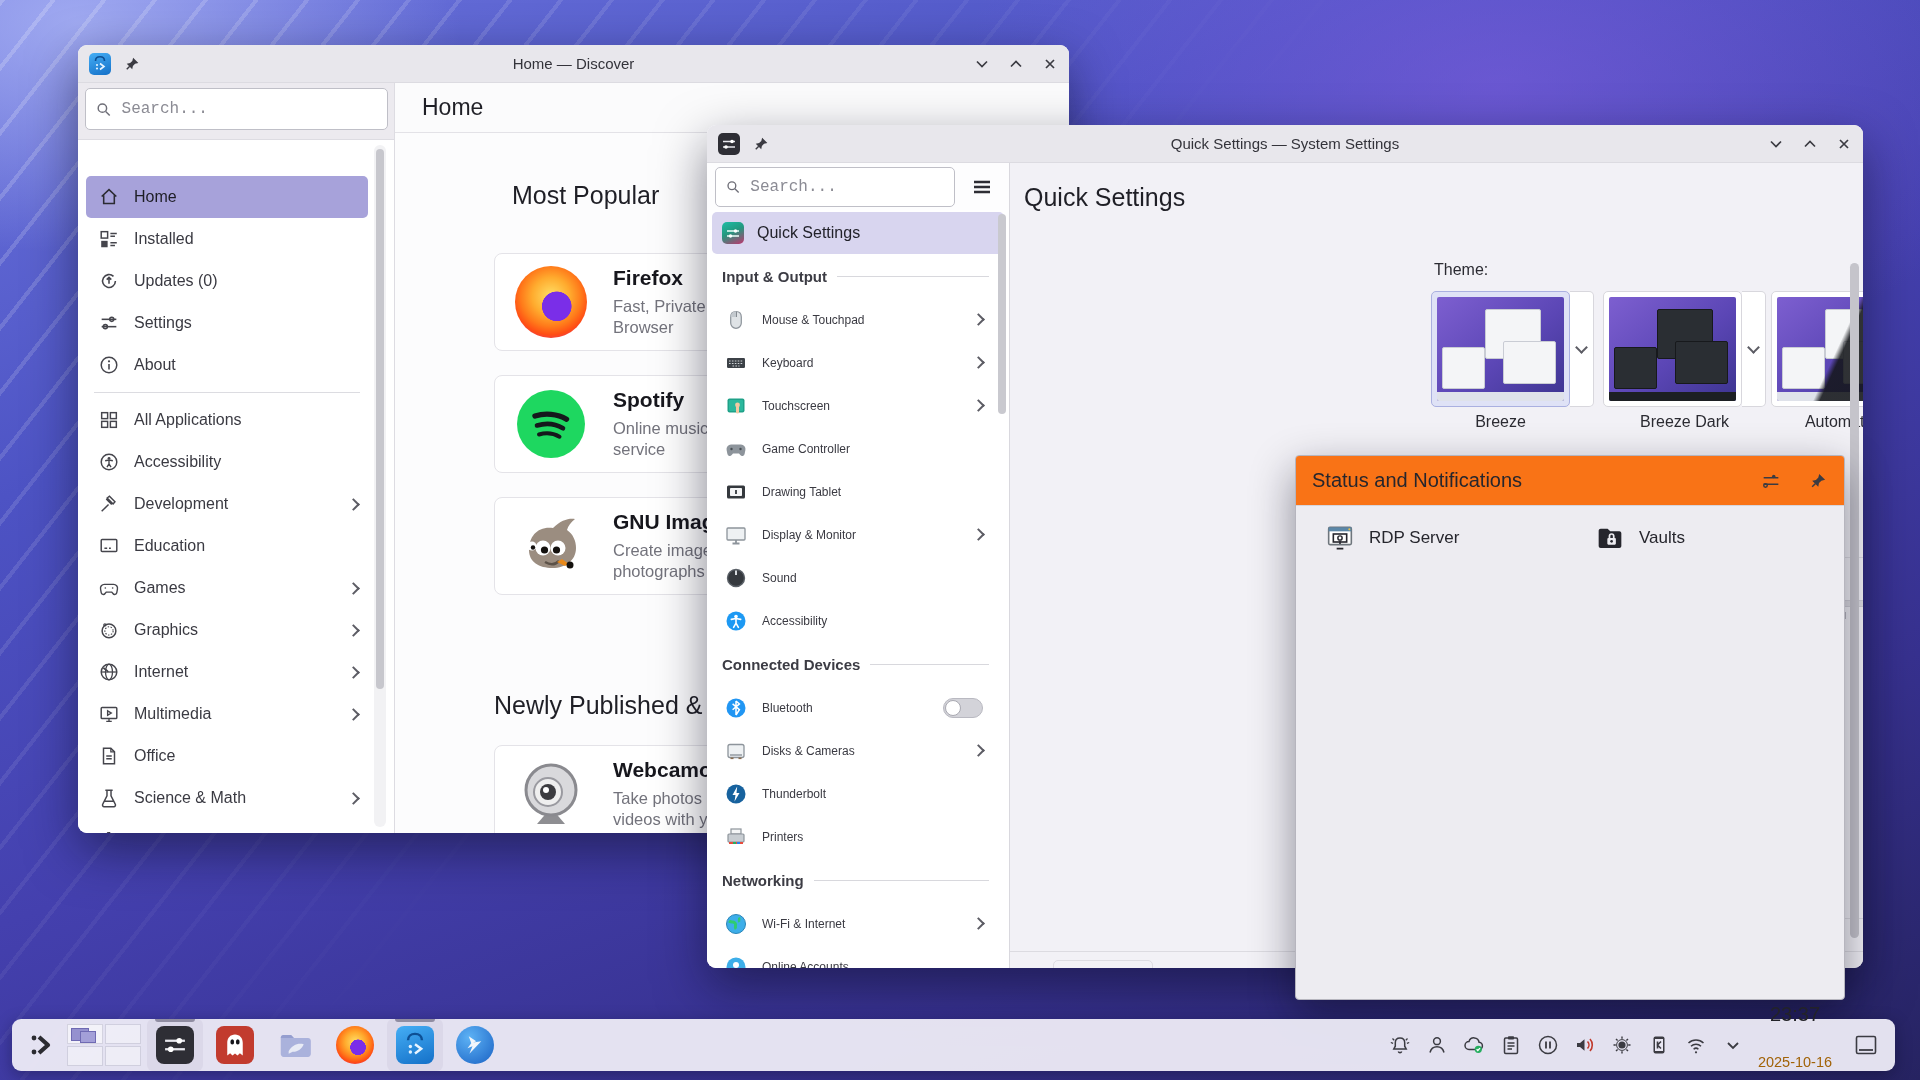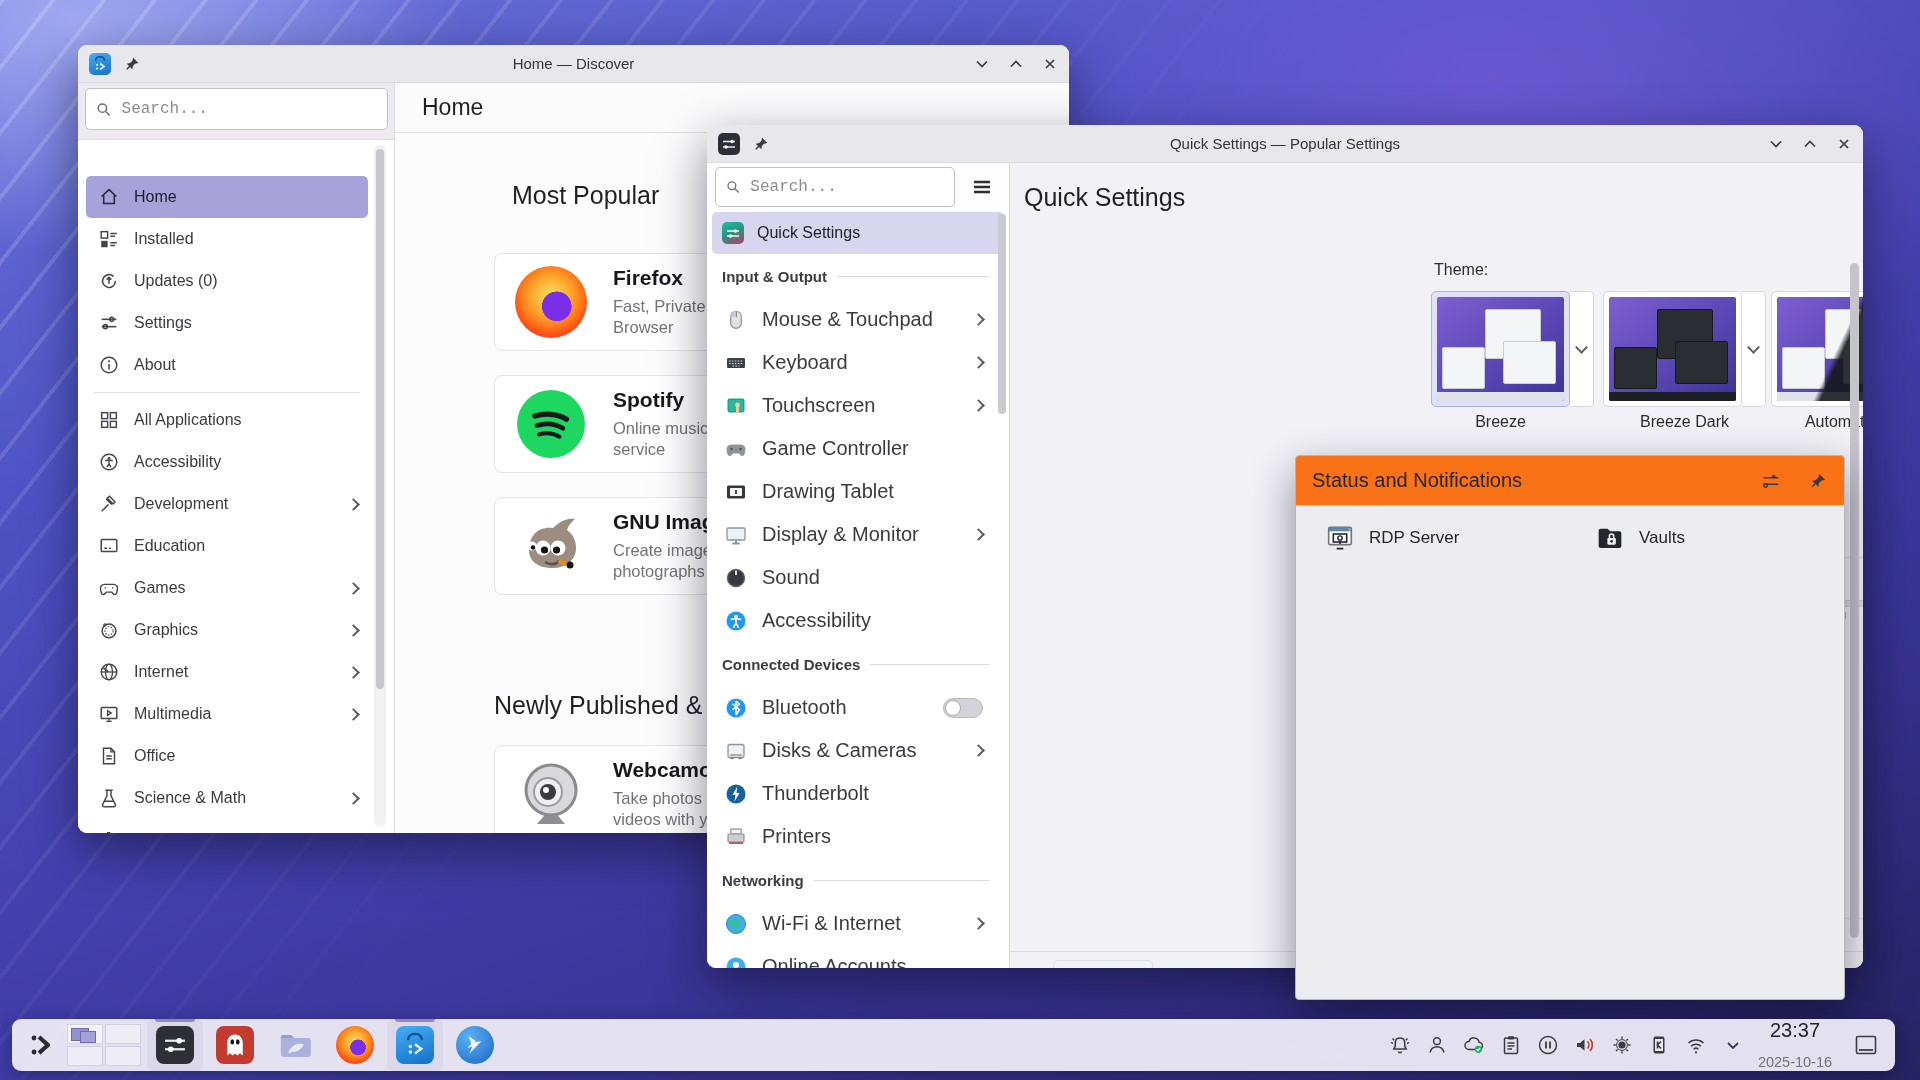--- a/index.html
+++ b/index.html
@@ -48,21 +48,21 @@
       radial-gradient(circle at 58% 56%, #7a2ee8 0 25%, rgba(0,0,0,0) 26%),
       radial-gradient(circle at 50% 42%, #ffe066 0%, #ffab2e 34%, #ff7a1a 55%, #ff4d14 70%, #e6326e 86%, #c32a97 100%);}
   
   .s-search{position:absolute;left:0;top:38px;width:302px;height:47px;background:#fdfdfe;display:flex;align-items:center;padding:0 8px;gap:8px;}
   .s-side{position:absolute;left:0;top:85px;bottom:0;width:302px;background:#fff;overflow:hidden;}
   .s-vdiv{position:absolute;left:302px;top:38px;bottom:0;width:1px;background:#d9d8de;}
   .s-sel{position:absolute;left:5px;top:2px;width:292px;height:42px;background:#d8d5ef;border-radius:5px;display:flex;align-items:center;gap:13px;padding:0 10px;font-size:16px;color:#22222a;}
   .s-list{position:absolute;left:5px;right:14px;top:44px;display:flex;flex-direction:column;}
   .s-hdr{height:44px;display:flex;align-items:center;gap:10px;padding:0 6px 0 10px;font-size:15px;font-weight:700;color:#3c3c44;}
   .s-hdr i{display:block;flex:1;height:1px;background:#d8d8dd;}
-  .s-item{height:43px;display:flex;align-items:center;gap:14px;padding:0 12px 0 12px;font-size:20px;color:#3a3a42;border-radius:5px;}
+  .s-item{height:43px;display:flex;align-items:center;gap:14px;padding:0 12px 0 12px;font-size:12px;color:#3a3a42;border-radius:5px;}
   .s-item .sp{flex:1;}
   .s-scroll{position:absolute;right:3px;top:4px;width:8px;height:200px;background:#c9c9cf;border-radius:4px;}
   .s-main{position:absolute;left:303px;top:38px;right:0;bottom:0;background:#f2f1f6;}
   .s-title{position:absolute;left:14px;top:20px;font-size:25px;font-weight:400;color:#1f1f26;}
   .lbl{position:absolute;font-size:16px;color:#2b2b32;}
   .sublbl{position:absolute;font-size:14px;color:#83838c;}
   .theme-card{position:absolute;top:128px;width:139px;height:116px;background:#fff;border:1px solid #d8d7dd;border-radius:5px;padding:5px;}
   .theme-card.sel{background:#dfe2f6;border-color:#aab0e0;}
   .theme-drop{position:absolute;top:128px;width:24px;height:116px;background:#fff;border:1px solid #d8d7dd;border-radius:0 5px 5px 0;border-left:0;display:flex;align-items:center;justify-content:center;}
   .prev{position:relative;width:100%;height:100%;border-radius:2px;overflow:hidden;background:linear-gradient(140deg,#7d5fd0 0%,#5b46b5 55%,#3c3490 100%);}
@@ -98,23 +98,23 @@
   .task{position:absolute;top:0;width:56px;height:52px;display:flex;align-items:center;justify-content:center;border-radius:6px;}
   .task.open{background:#dbd8e9;}
   .task.open:before{content:"";position:absolute;top:0;left:8px;right:8px;height:3px;background:#908da2;border-radius:0 0 3px 3px;}
   .pager{position:absolute;left:55px;top:5px;width:74px;height:42px;display:grid;grid-template-columns:1fr 1fr;grid-template-rows:1fr 1fr;gap:2px;}
   .pager i{background:rgba(255,255,255,.38);border:1px solid rgba(120,120,150,.25);display:block;position:relative;}
   .pager i.cur{background:rgba(255,255,255,.55);}
   .pager i.cur:before{content:"";position:absolute;left:3px;top:3px;width:16px;height:11px;background:#9591cf;border:1px solid #6f6ab3;}
   .pager i.cur:after{content:"";position:absolute;left:12px;top:6px;width:14px;height:10px;background:#a39fd8;border:1px solid #6f6ab3;}
   .tray{position:absolute;right:150px;top:0;height:52px;display:flex;align-items:center;gap:13px;}
   .tray .ti{width:24px;height:24px;display:flex;align-items:center;justify-content:center;}
-  .clock{position:absolute;right:52px;top:0;height:52px;width:96px;display:flex;flex-direction:column;align-items:center;justify-content:space-between;line-height:1.15;}
+  .clock{position:absolute;right:52px;top:0;height:52px;width:96px;display:flex;flex-direction:column;align-items:center;justify-content:flex-end;line-height:1.15;}
   .clock .t1{font-size:20px;color:#232329;}
-  .clock .t2{font-size:14.5px;color:#737373;}
+  .clock .t2{font-size:14.5px;color:#a16207;margin-top:28px;}
   .showdesk{position:absolute;right:16px;top:14px;width:26px;height:24px;display:flex;align-items:center;justify-content:center;}
   .ico-badge{width:38px;height:38px;border-radius:8px;position:relative;flex:none;}
   .gw{background:#c23b2e;}
   .appsq{width:22px;height:22px;border-radius:5px;flex:none;position:relative;}
 </style>
 </head>
 <body>
 
 <div class="stage">
   <div class="streaks"></div>
@@ -394,21 +394,21 @@
               <circle cx="8" cy="14" r="1.8" fill="#fff"></circle>
             </svg>
         </span>
       </span>
       <span style="margin-left:12px">
         <svg class="ic" width="18" height="18" viewBox="0 0 24 24">
             <path d="M13.5 3.5l7 7-4.4 1.1-2.9 2.9-.9 4.5-7.3-7.3 4.5-.9 2.9-2.9z" fill="#3b3b42"></path>
             <path d="M5 19l4-4" stroke="#3b3b42" stroke-width="1.8"></path>
           </svg>
       </span>
-      <div class="tb-title">Quick Settings — Popular Settings</div>
+      <div class="tb-title">Quick Settings — System Settings</div>
       <div class="wbtns">
         <span class="wbtn">
             <svg class="ic" width="14" height="14" viewBox="0 0 14 14">
               <polyline points="2,4.5 7,9.5 12,4.5" fill="none" stroke="#3b3b42" stroke-width="1.7"></polyline>
             </svg>
           </span>
         <span class="wbtn">
             <svg class="ic" width="14" height="14" viewBox="0 0 14 14">
               <polyline points="2,9.5 7,4.5 12,9.5" fill="none" stroke="#3b3b42" stroke-width="1.7"></polyline>
             </svg>

